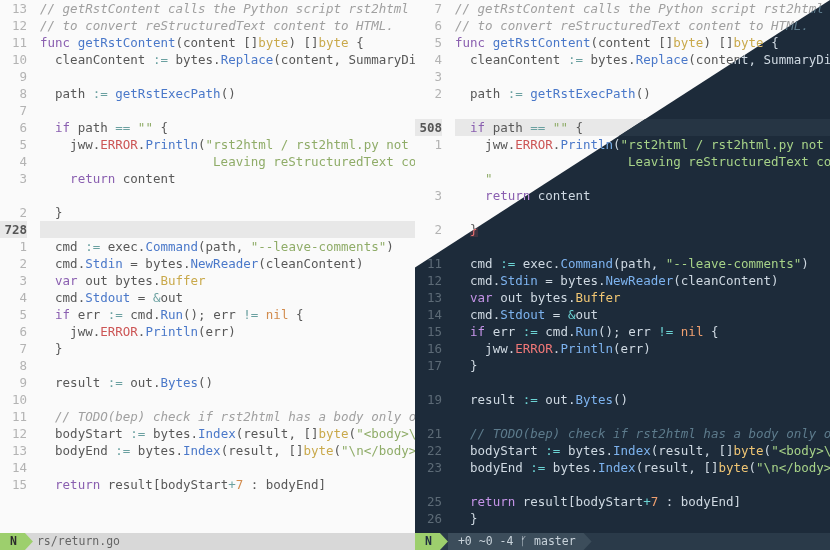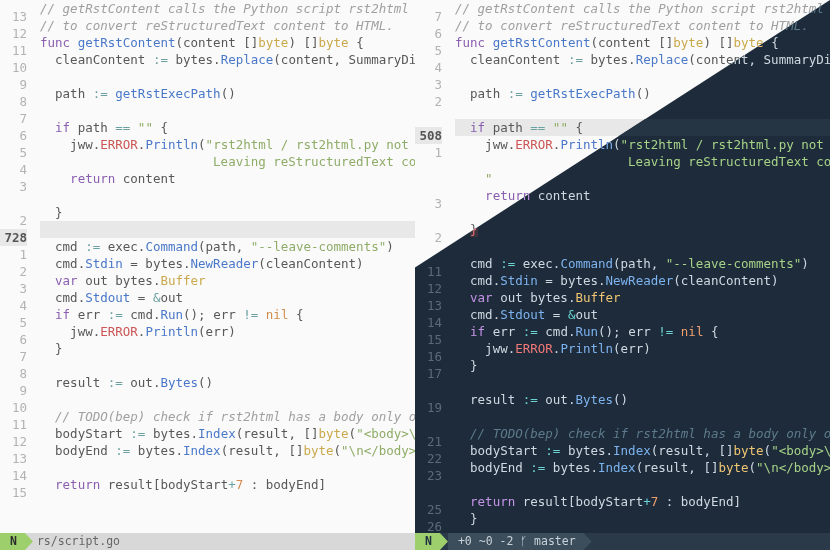--- a/index.html
+++ b/index.html
@@ -31,21 +31,21 @@
     background: #fafafa;
     color: #585858;
   }
   .dark {
     background: #1d2b3a;
     color: #c3cfd9;
   }
   .gutter {
     position: absolute;
     left: 0;
-    top: 8px;
+    top: 0;
     width: 34px;
     text-align: right;
     padding-right: 7px;
     user-select: none;
   }
   .light .gutter { color: #b3b3b3; }
   .dark .gutter { color: #5c6a76; }
   .code {
     position: absolute;
     left: 40px;
@@ -247,22 +247,22 @@
           <div class="gl">25</div>
           <div class="gl">26</div>
         </div>
       <div class="code" id="code-right-dark"><div class="line"><span class="D-comment">// getRstContent calls the Python script rst2html as</span></div><div class="line"><span class="D-comment">// to convert reStructuredText content to HTML.</span></div><div class="line"><span class="D-keyword">func </span><span class="D-func">getRstContent</span><span class="D-plain">(content []</span><span class="D-type">byte</span><span class="D-plain">) []</span><span class="D-type">byte</span><span class="D-plain"> {</span></div><div class="line"><span class="D-plain">  cleanContent </span><span class="D-op">:=</span><span class="D-plain"> bytes.</span><span class="D-ident">Replace</span><span class="D-plain">(content, SummaryDivi</span></div><div class="line"><span class=""></span></div><div class="line"><span class="D-plain">  path </span><span class="D-op">:=</span><span class="D-plain"> </span><span class="D-ident">getRstExecPath</span><span class="D-plain">()</span></div><div class="line"><span class=""></span></div><div class="line cursorline-dark"><span class="D-keyword">  if</span><span class="D-plain"> path </span><span class="D-op">==</span><span class="D-plain"> </span><span class="D-string">""</span><span class="D-plain"> </span><span class="D-bracket-err">{</span></div><div class="line"><span class="D-plain">    jww.</span><span class="D-err">ERROR</span><span class="D-plain">.</span><span class="D-ident">Println</span><span class="D-plain">(</span><span class="D-string">"rst2html / rst2html.py not fo</span></div><div class="line"><span class="D-string">                       Leaving reStructuredText con</span></div><div class="line"><span class="D-string">    "</span></div><div class="line"><span class="D-keyword">    return</span><span class="D-plain"> content</span></div><div class="line"><span class=""></span></div><div class="line"><span class="D-plain">  </span><span class="D-bracket-err">}</span></div><div class="line"><span class=""></span></div><div class="line"><span class="D-plain">  cmd </span><span class="D-op">:=</span><span class="D-plain"> exec.</span><span class="D-ident">Command</span><span class="D-plain">(path, </span><span class="D-string">"--leave-comments"</span><span class="D-plain">)</span></div><div class="line"><span class="D-plain">  cmd.</span><span class="D-ident">Stdin</span><span class="D-plain"> = bytes.</span><span class="D-ident">NewReader</span><span class="D-plain">(cleanContent)</span></div><div class="line"><span class="D-keyword">  var</span><span class="D-plain"> out bytes.</span><span class="D-type">Buffer</span></div><div class="line"><span class="D-plain">  cmd.</span><span class="D-ident">Stdout</span><span class="D-plain"> = </span><span class="D-op">&amp;</span><span class="D-plain">out</span></div><div class="line"><span class="D-keyword">  if</span><span class="D-plain"> err </span><span class="D-op">:=</span><span class="D-plain"> cmd.</span><span class="D-ident">Run</span><span class="D-plain">(); err </span><span class="D-op">!=</span><span class="D-plain"> </span><span class="D-const">nil</span><span class="D-plain"> {</span></div><div class="line"><span class="D-plain">    jww.</span><span class="D-err">ERROR</span><span class="D-plain">.</span><span class="D-ident">Println</span><span class="D-plain">(err)</span></div><div class="line"><span class="D-plain">  }</span></div><div class="line"><span class=""></span></div><div class="line"><span class="D-plain">  result </span><span class="D-op">:=</span><span class="D-plain"> out.</span><span class="D-ident">Bytes</span><span class="D-plain">()</span></div><div class="line"><span class=""></span></div><div class="line"><span class="D-comment">  // TODO</span><span class="D-comment">(bep) check if rst2html has a body only opt</span></div><div class="line"><span class="D-plain">  bodyStart </span><span class="D-op">:=</span><span class="D-plain"> bytes.</span><span class="D-ident">Index</span><span class="D-plain">(result, []</span><span class="D-type">byte</span><span class="D-plain">(</span><span class="D-string">"&lt;body&gt;\n"</span></div><div class="line"><span class="D-plain">  bodyEnd </span><span class="D-op">:=</span><span class="D-plain"> bytes.</span><span class="D-ident">Index</span><span class="D-plain">(result, []</span><span class="D-type">byte</span><span class="D-plain">(</span><span class="D-string">"\n&lt;/body&gt;"</span></div><div class="line"><span class=""></span></div><div class="line"><span class="D-keyword">  return</span><span class="D-plain"> result[bodyStart</span><span class="D-op">+</span><span class="D-num">7</span><span class="D-plain"> : bodyEnd]</span></div><div class="line"><span class="D-plain">  }</span></div></div>
     </div>
   </div>
 
   <div class="status">
     <div class="sbar-left">
       <span class="seg seg-N-l">N</span>
-      <span class="seg seg-file-l">rs/script.go</span>
+      <span class="seg seg-file-l">rs/return.go</span>
       <span class="seg seg-ft-l">go ⨯</span>
     </div>
     <div class="sbar-right">
       <span class="seg seg-N-r">N</span>
-      <span class="seg seg-vcs">+0 ~0 -2 ᚶ master</span>
+      <span class="seg seg-vcs">+0 ~0 -4 ᚶ master</span>
     </div>
   </div>
 
 </div>
 
 </body></html>

